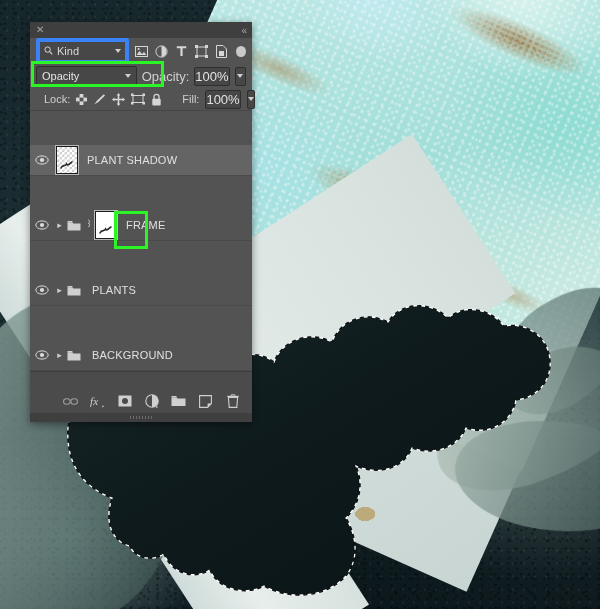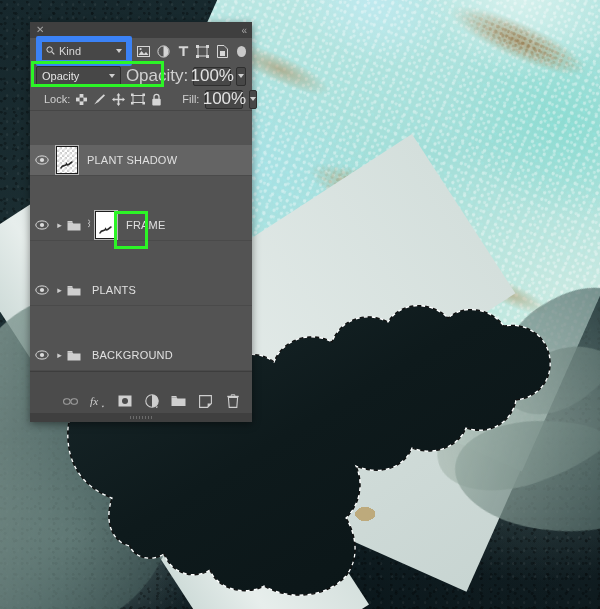--- a/index.html
+++ b/index.html
@@ -161,40 +161,40 @@
   .tabrow{height:24px;background:#3f3f3f;display:flex;align-items:stretch;}
   .tab{background:#535353;color:#e6e6e6;font-size:11px;font-weight:bold;
        display:flex;align-items:center;padding:0 13px;}
   .tabfill{flex:1;}
   .hamburger{width:24px;display:flex;align-items:center;justify-content:center;}
   .hamburger i{display:block;width:12px;height:1px;background:#c9c9c9;
      box-shadow:0 3px 0 #c9c9c9,0 6px 0 #c9c9c9,0 -3px 0 #c9c9c9;}
 
   .filterrow{height:26px;display:flex;align-items:center;padding:0 6px;gap:5px;}
   .kindsel{
-    width:88px;height:18px;background:#474747;border:6px solid #3b82f6;
+    width:88px;height:18px;background:#474747;border:4px solid #3b82f6;
     border-radius:2px;display:flex;align-items:center;gap:4px;padding:0 4px;
     color:#d8d8d8;font-size:11px;
   }
   .kindsel .lbl{flex:1;}
   .caret{width:0;height:0;border-left:3.5px solid transparent;
          border-right:3.5px solid transparent;border-top:4px solid #cfcfcf;}
   .ficon{width:17px;height:18px;display:flex;align-items:center;justify-content:center;}
   .toggleknob{width:11px;height:11px;border-radius:50%;background:#c9c9c9;margin-left:2px;}
 
   .blendrow{height:24px;display:flex;align-items:center;padding:0 6px;gap:5px;position:relative;}
   .blendsel{
     width:122px;height:18px;background:#474747;border:1px solid #2e2e2e;border-radius:2px;
     display:flex;align-items:center;padding:0 5px;color:#e4e4e4;font-size:11px;
   }
   .blendsel .lbl{flex:1;}
-  .oplabel{font-size:17px;color:#d0d0d0;}
+  .oplabel{font-size:13px;color:#d0d0d0;}
   .numbox{
     width:36px;height:17px;background:#474747;border:1px solid #2e2e2e;border-radius:2px;
-    display:flex;align-items:center;justify-content:center;color:#e2e2e2;font-size:17px;
+    display:flex;align-items:center;justify-content:center;color:#e2e2e2;font-size:13px;
   }
   .tinycaret{width:13px;height:17px;background:#474747;border:1px solid #2e2e2e;
     border-radius:2px;display:flex;align-items:center;justify-content:center;}
 
   .hl-blend{
     position:absolute;left:1px;top:-3px;width:133px;height:26px;
     border:3px solid #2cf526;box-sizing:border-box;pointer-events:none;
   }
 
   .lockrow{height:22px;display:flex;align-items:center;padding:0 6px;gap:6px;}

